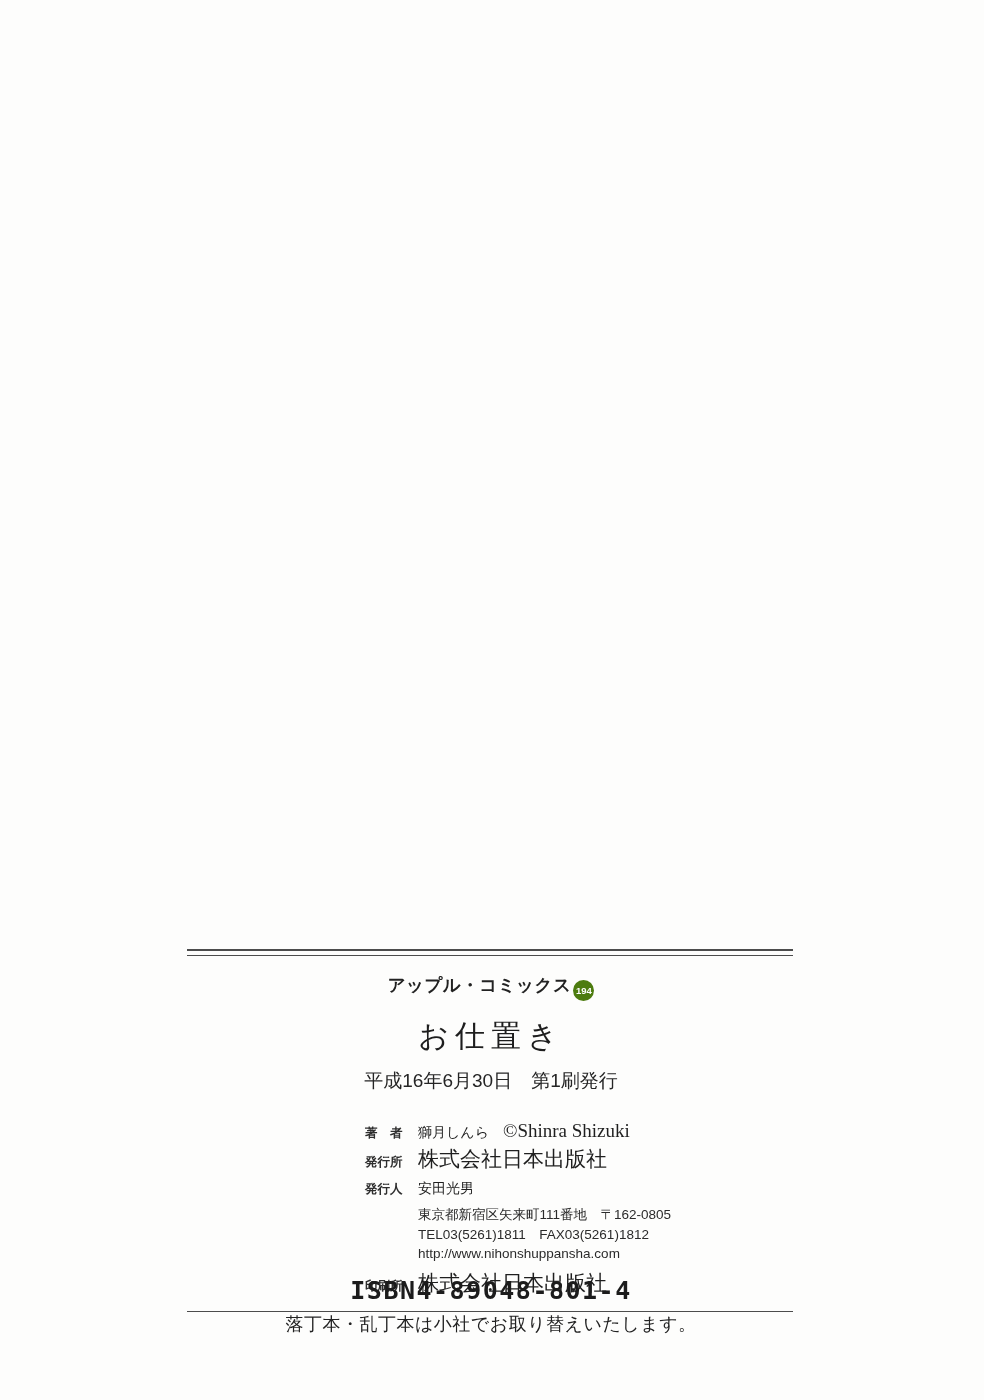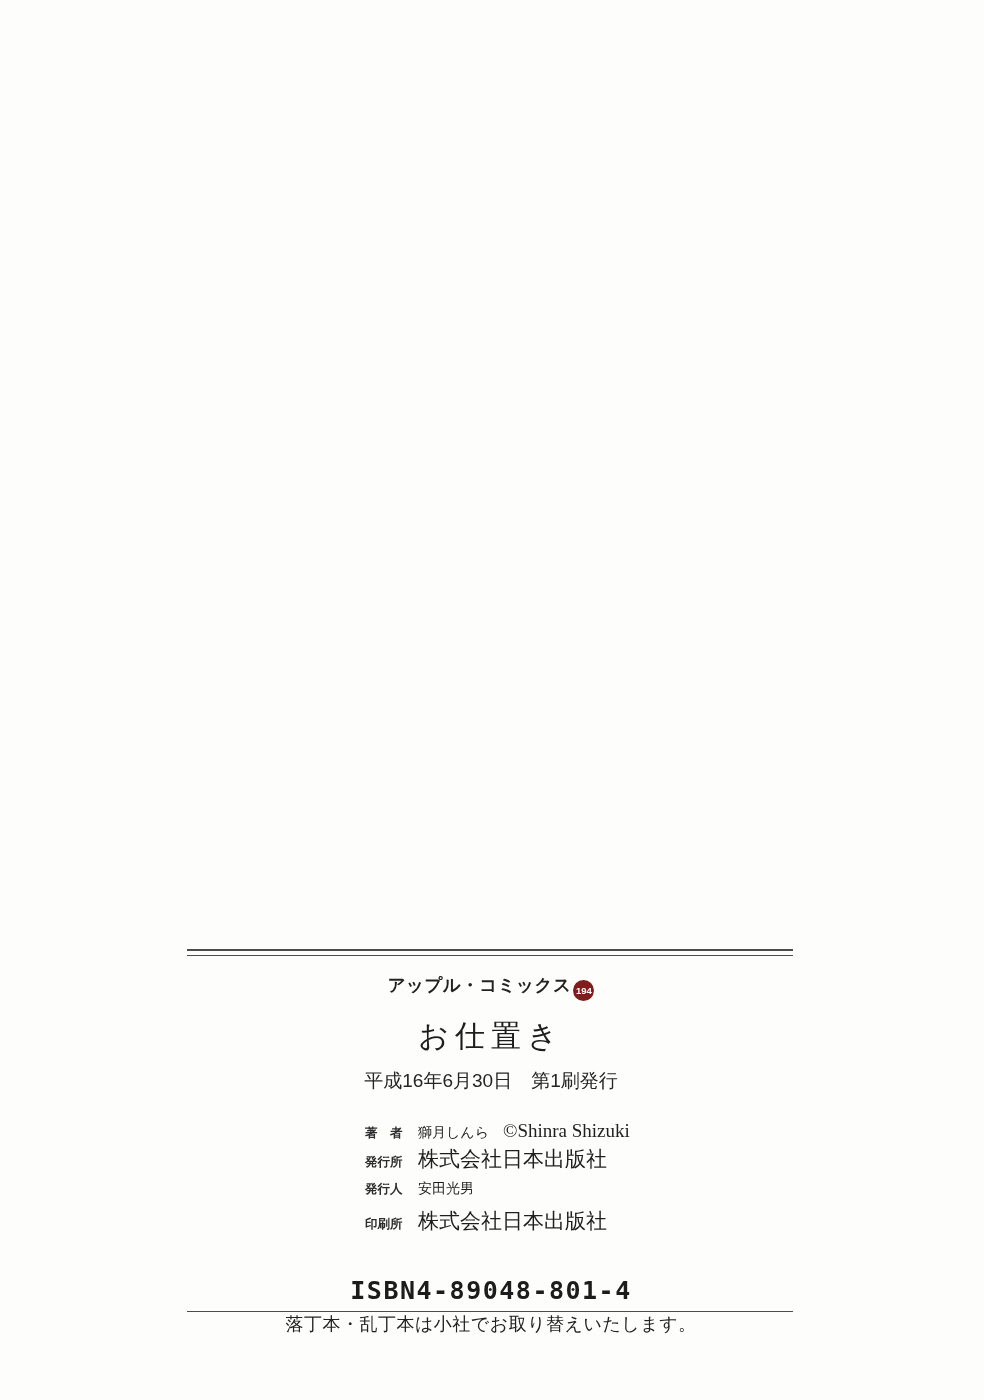--- a/index.html
+++ b/index.html
@@ -29,21 +29,21 @@
     text-align: center;
     font-size: 17.5px;
     font-weight: 600;
     letter-spacing: 0.5px;
     color: #222;
   }
   .series-badge {
     display: inline-block;
     width: 21px; height: 21px;
     margin-left: 2px;
-    background: #7f1d1d;
+    background: #4d7c0f;
     color: #fff;
     border-radius: 50%;
     font-size: 9.5px;
     font-weight: 700;
     line-height: 21px;
     text-align: center;
     vertical-align: -3px;
     letter-spacing: 0;
   }
   .book-title {
@@ -157,20 +157,25 @@
     </div>
 
     <div class="credit-row r3">
       <span class="credit-label">発行所</span><span class="credit-value-gothic">株式会社日本出版社</span>
     </div>
 
     <div class="credit-row r2">
       <span class="credit-label">発行人</span><span class="credit-value-serif">安田光男</span>
     </div>
 
+    <div class="publisher-details">
+      <div class="detail-line">東京都新宿区矢来町111番地　〒162-0805</div>
+      <div class="detail-line">TEL03(5261)1811　FAX03(5261)1812</div>
+      <div class="detail-line">http://www.nihonshuppansha.com</div>
+    </div>
 
     <div class="credit-row r4">
       <span class="credit-label">印刷所</span><span class="credit-value-gothic">株式会社日本出版社</span>
     </div>
 
   </div>
 
   <div class="isbn">ISBN4-89048-801-4</div>
 
   <div class="rule-single"></div>

